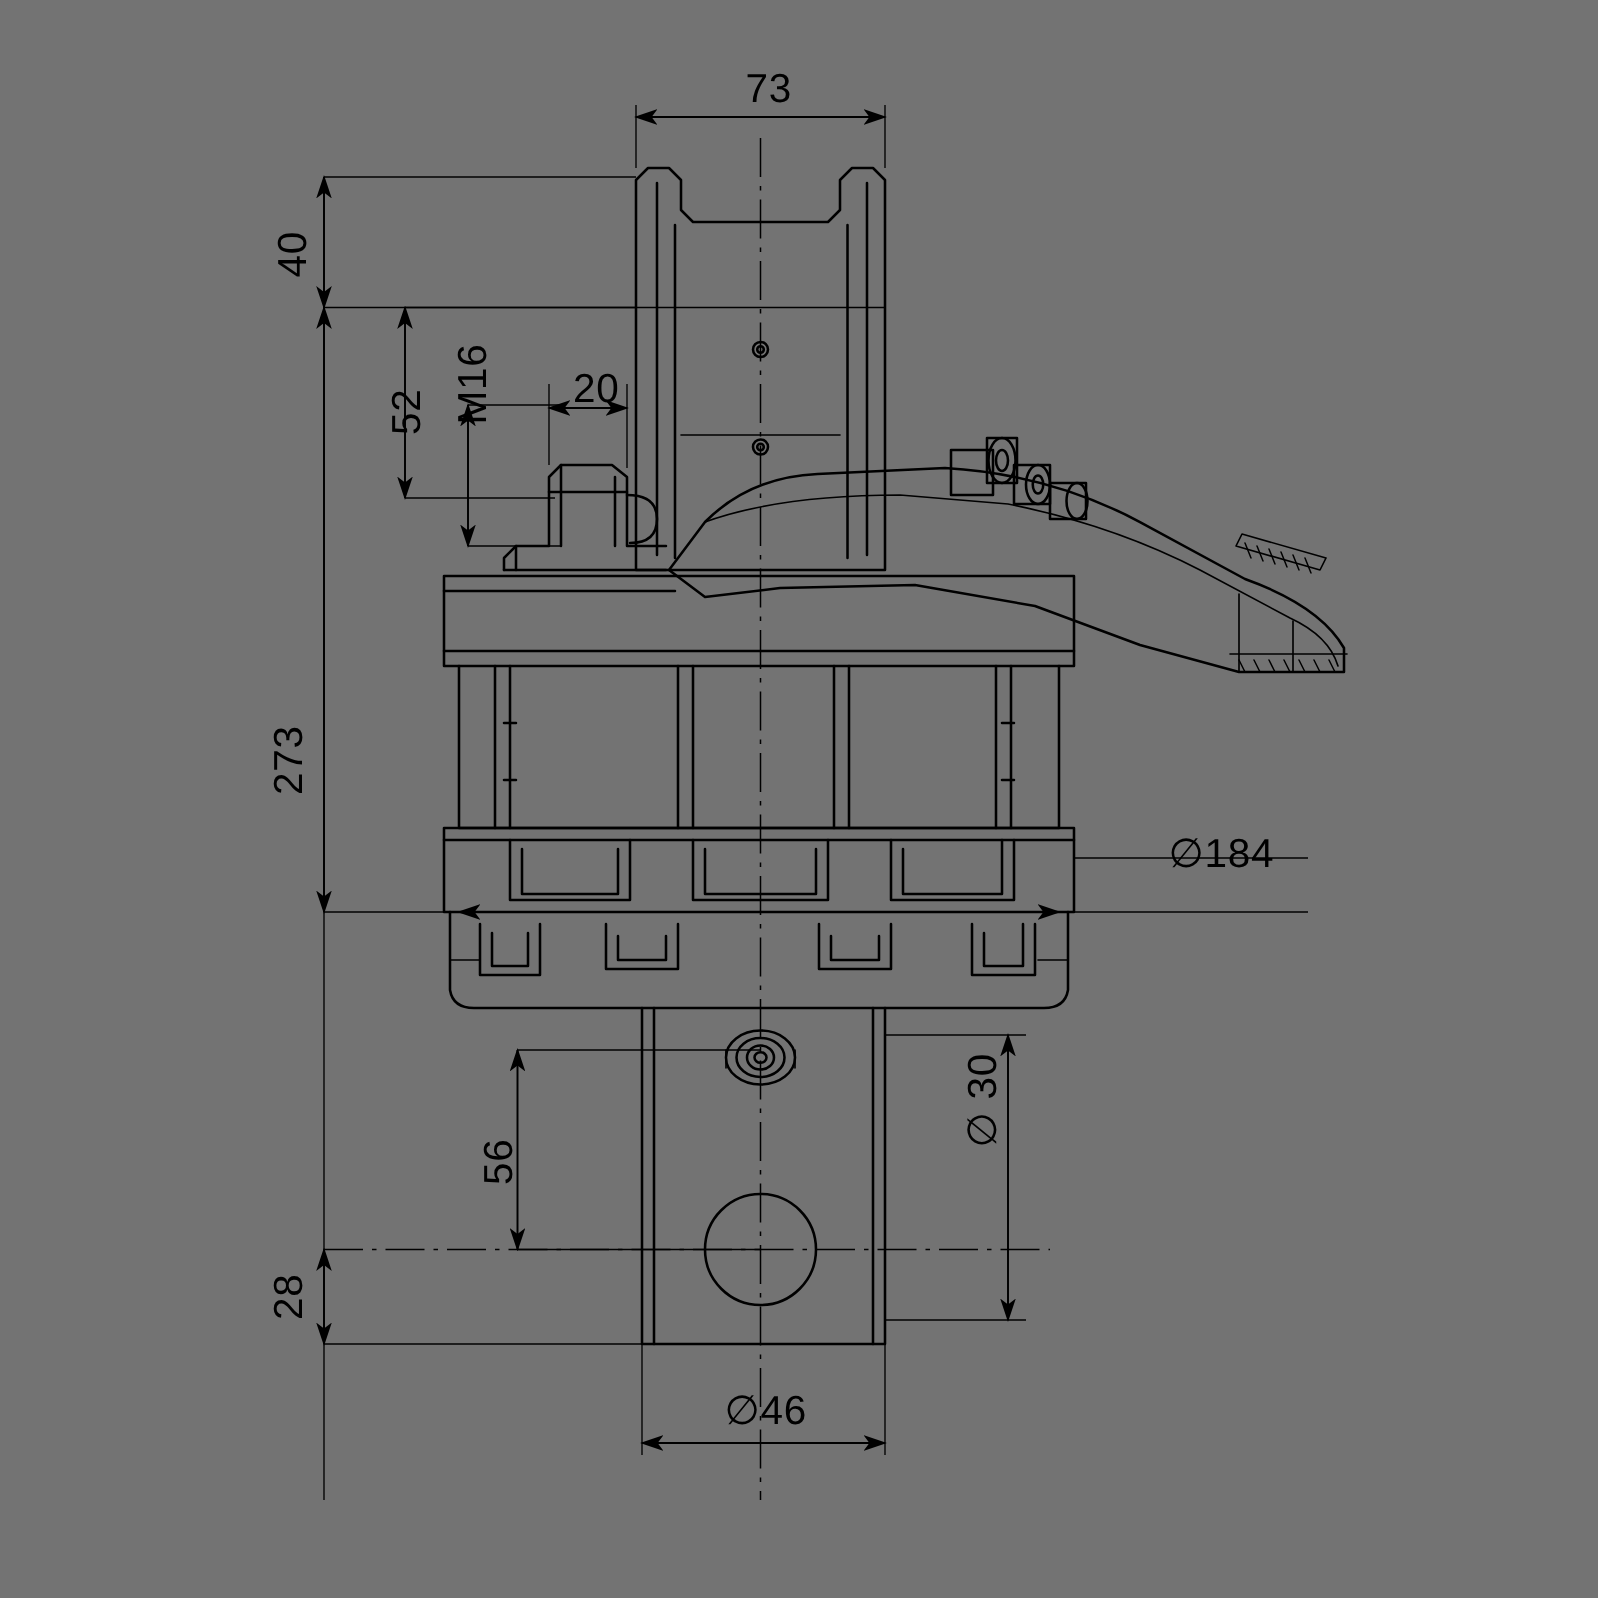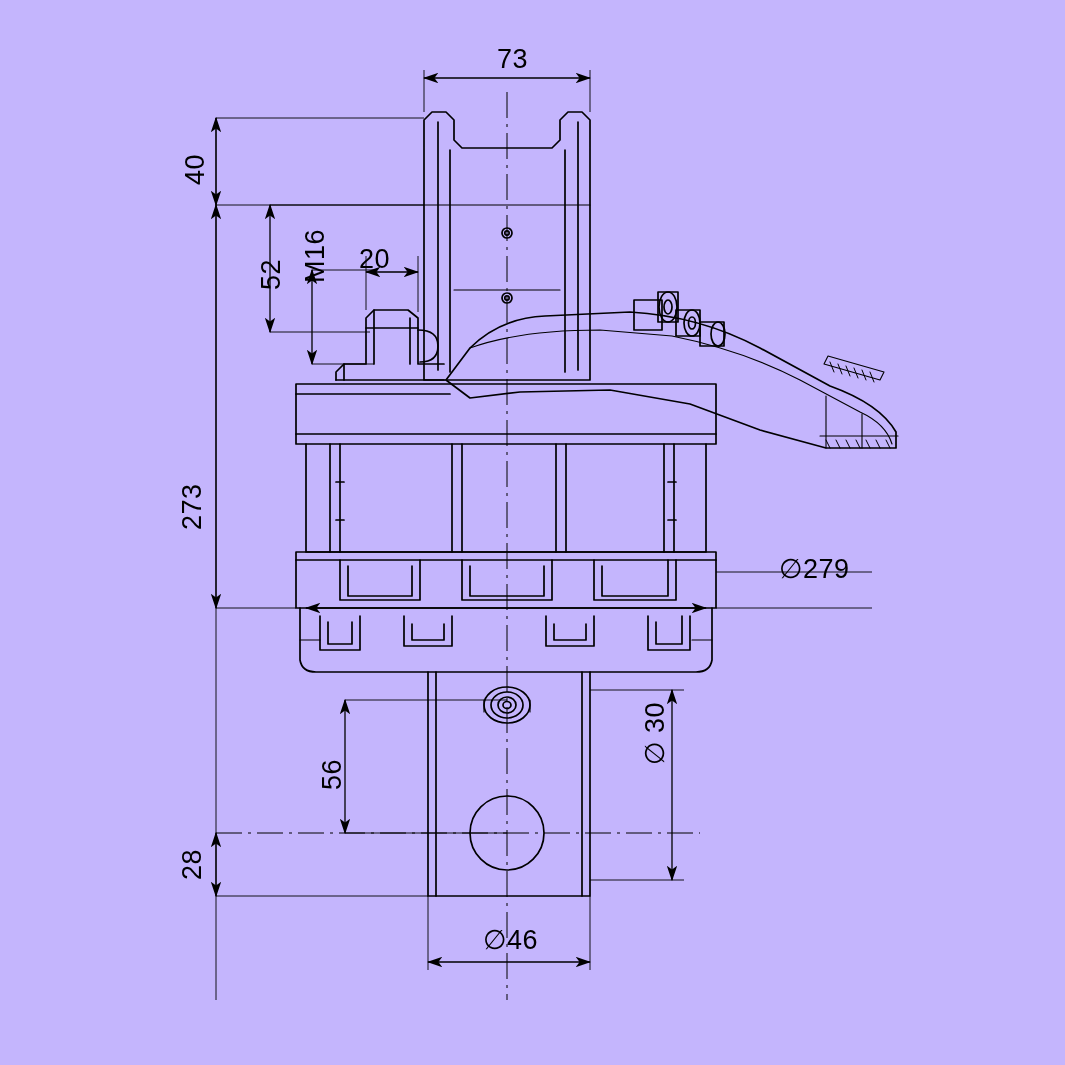--- a/index.html
+++ b/index.html
@@ -7,21 +7,21 @@
     padding: 0;
     background: #ffffff;
   }
   body {
     font-family: "Liberation Sans", sans-serif;
   }
   #stage {
     position: relative;
     width: 1065px;
     height: 1065px;
-    background: #c4b5fd;
+    background: #737373;
     overflow: hidden;
   }
   #drawing {
     position: absolute;
     left: 0;
     top: 0;
     width: 1065px;
     height: 1065px;
   }
   .dim-text {
@@ -206,25 +206,25 @@
   </svg>
 
   <div class="dim-text" style="left:497px; top:44px;">73</div>
 
   <div class="dim-text rot90" style="left:180px; top:185px;">40</div>
 
   <div class="dim-text rot90" style="left:256px; top:290px;">52</div>
 
   <div class="dim-text rot90" style="left:300px; top:283px;">M16</div>
 
-  <div class="dim-text" style="left:359px; top:244px;">20</div>
+  <div class="dim-text" style="left:382px; top:244px;">20</div>
 
   <div class="dim-text rot90" style="left:177px; top:530px;">273</div>
 
-  <div class="dim-text" style="left:779px; top:553px;">∅279</div>
+  <div class="dim-text" style="left:779px; top:553px;">∅184</div>
 
   <div class="dim-text rot90" style="left:639px; top:765px;">∅ 30</div>
 
   <div class="dim-text rot90" style="left:317px; top:790px;">56</div>
 
   <div class="dim-text rot90" style="left:177px; top:880px;">28</div>
 
   <div class="dim-text" style="left:483px; top:924px;">∅46</div>
 
 </div>

